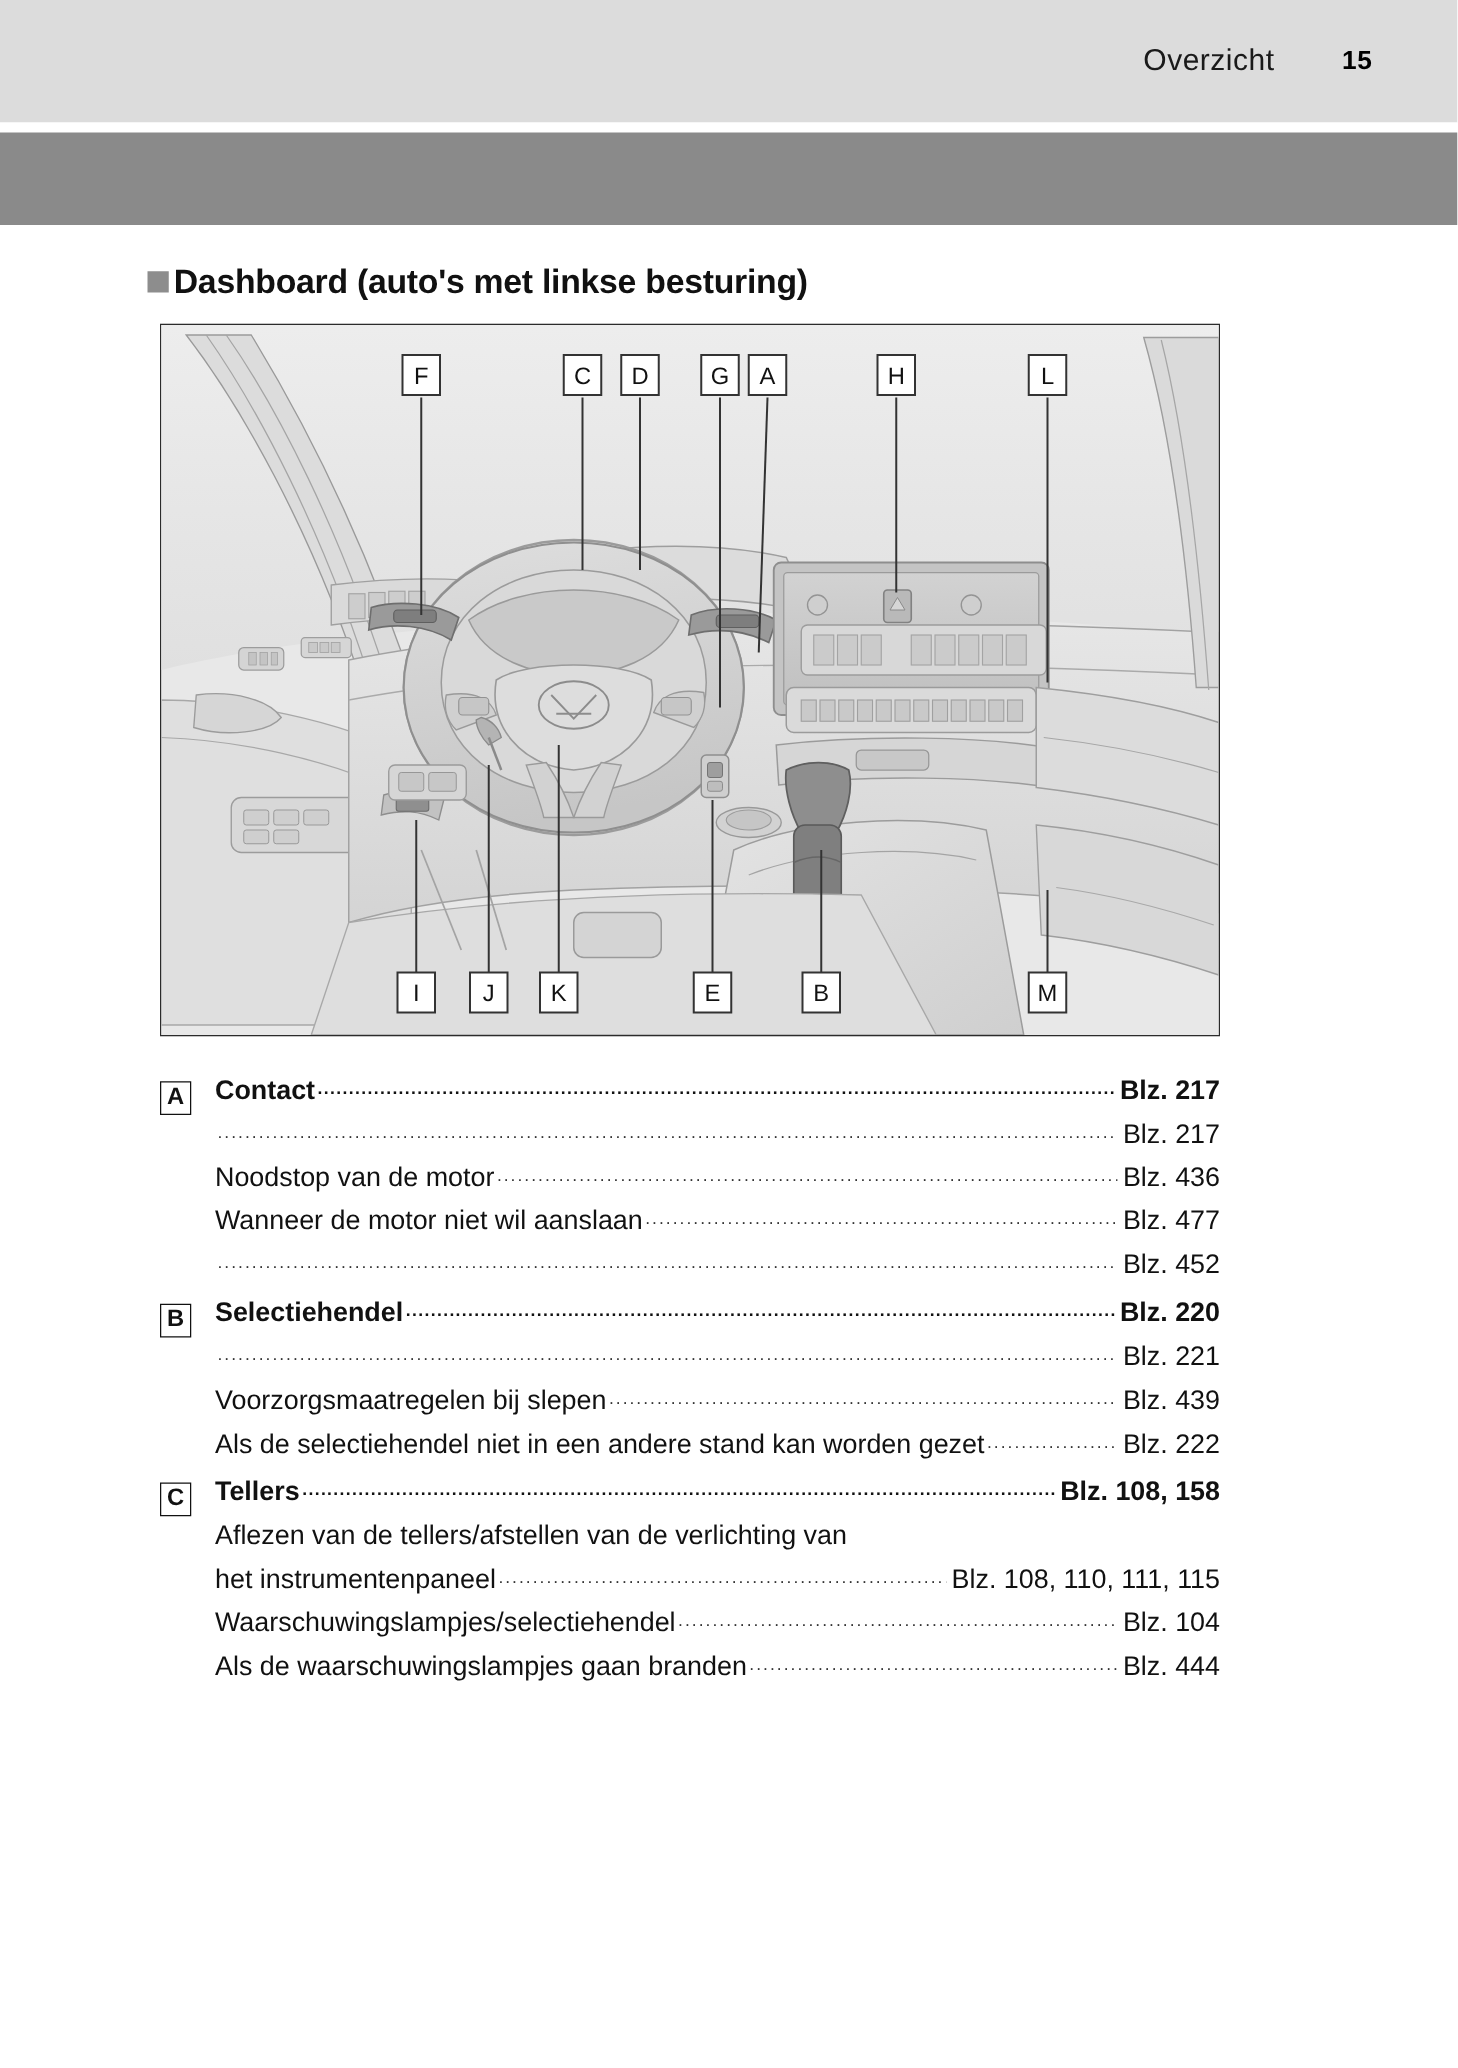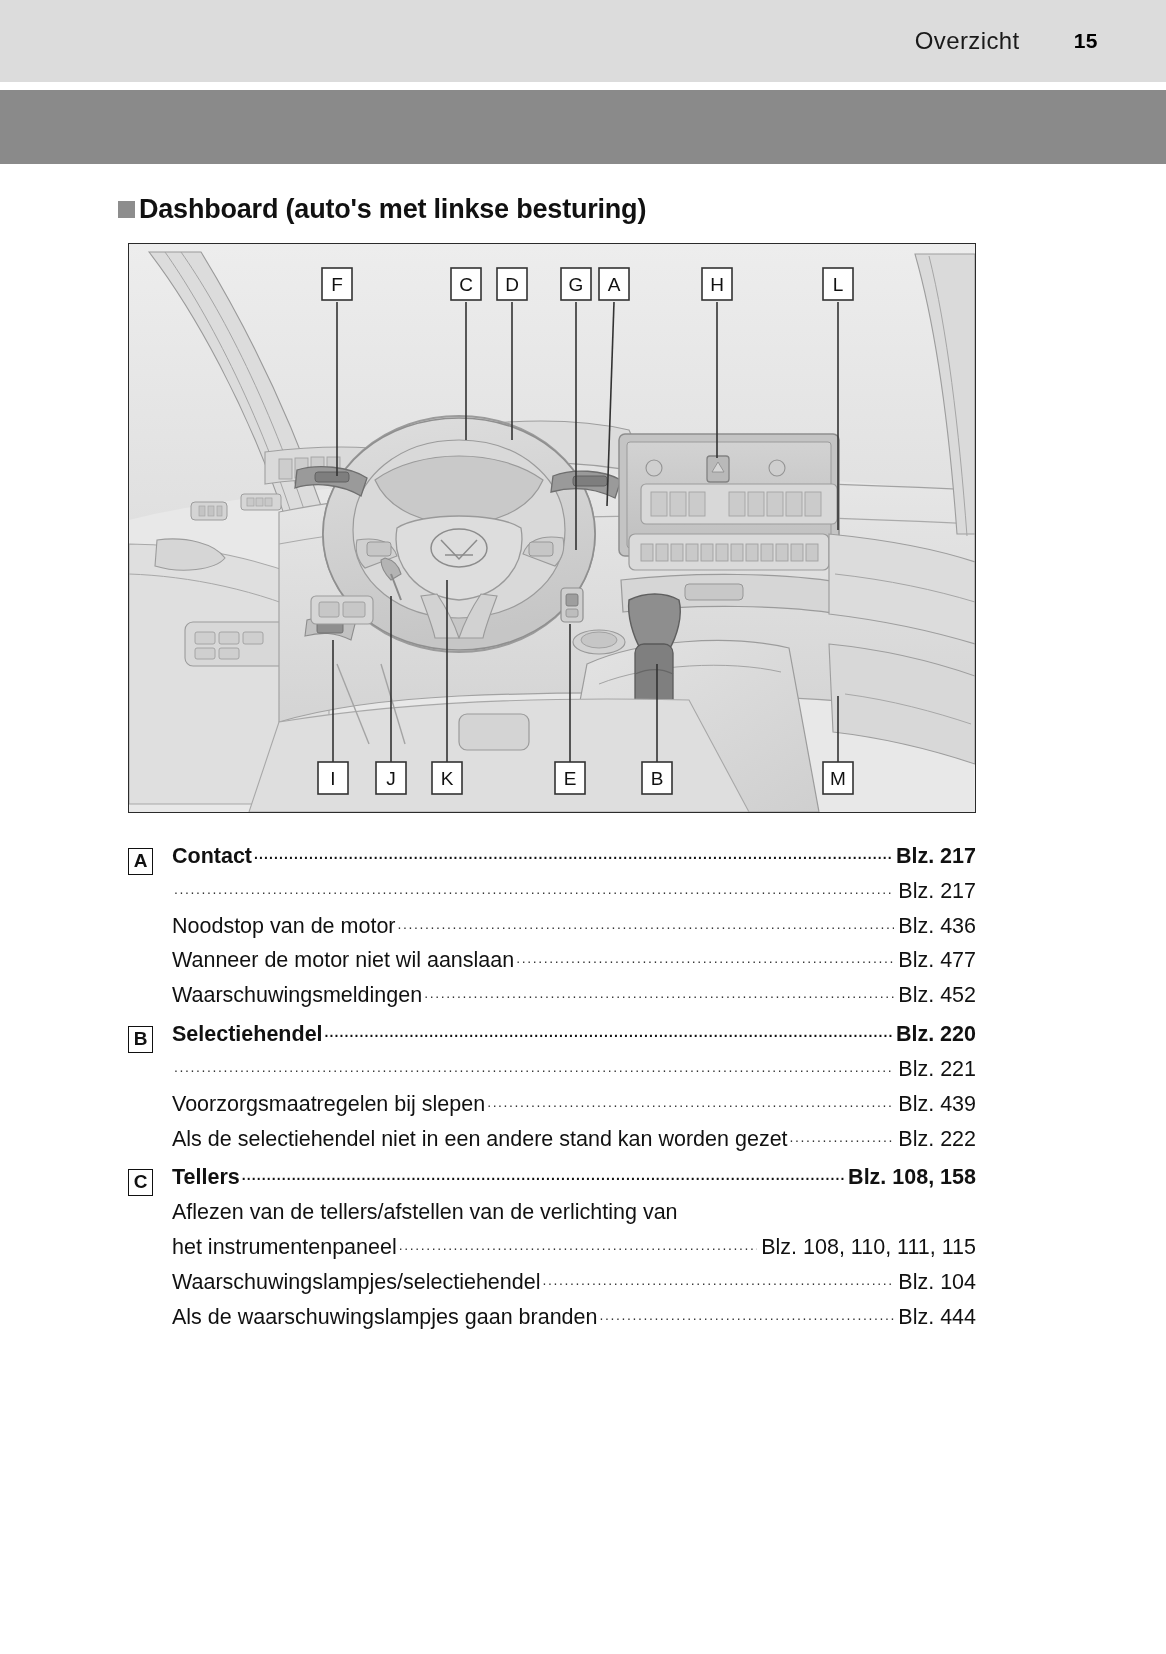--- a/index.html
+++ b/index.html
@@ -11,21 +11,21 @@
     width: 1166px;
     height: 1654px;
     font-family: "Liberation Sans", sans-serif;
     color: #111;
     position: relative;
     overflow: hidden;
   }
 
   
   .page-header {
-    height: 82px;
+    height: 98px;
     background: #dcdcdc;
     display: flex;
     align-items: center;
     justify-content: flex-end;
     padding-right: 68px;
     box-sizing: border-box;
   }
   .header-chapter {
     font-size: 24px;
     letter-spacing: 0.4px;
@@ -445,21 +445,20 @@
       <span class="entry-page">Blz. 436</span>
     </div>
     <div class="row-sub">
       <span class="badge-spacer"></span>
       <span class="entry-label">Wanneer de motor niet wil aanslaan</span>
       <span class="leader">..................................................................................................................................................</span>
       <span class="entry-page">Blz. 477</span>
     </div>
     <div class="row-sub">
       <span class="badge-spacer"></span>
-      <span class="entry-label">Waarschuwingsmeldingen</span>
       <span class="leader">..................................................................................................................................................</span>
       <span class="entry-page">Blz. 452</span>
     </div>
   </div>
 
   <div class="group">
     <div class="row-main">
       <span class="badge">B</span>
       <span class="entry-label">Selectiehendel</span>
       <span class="leader">..................................................................................................................................................</span>

